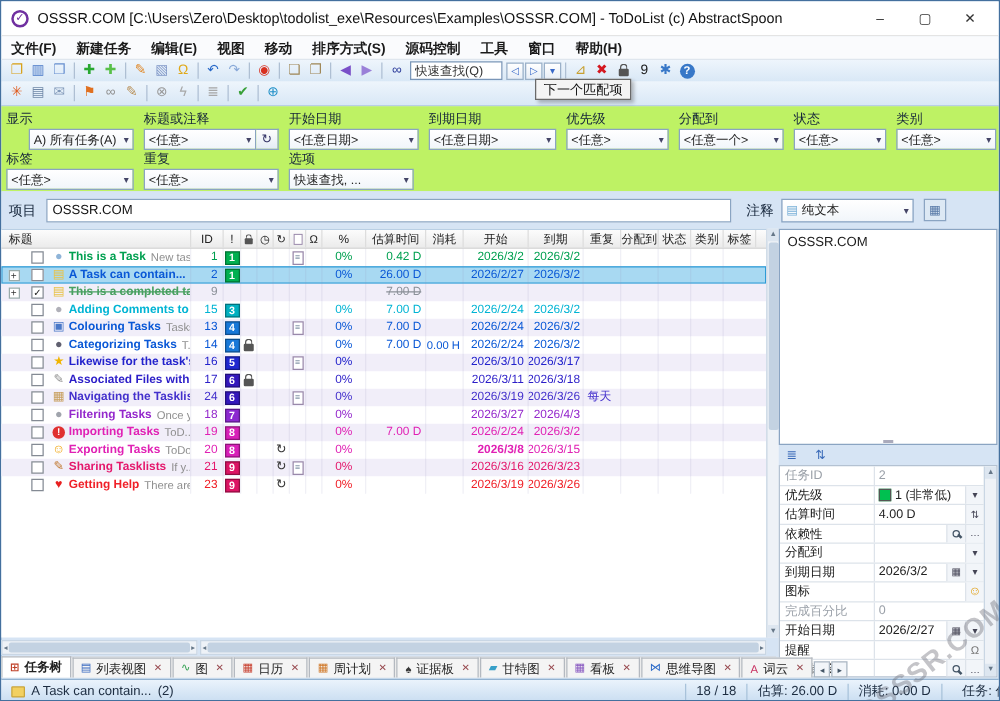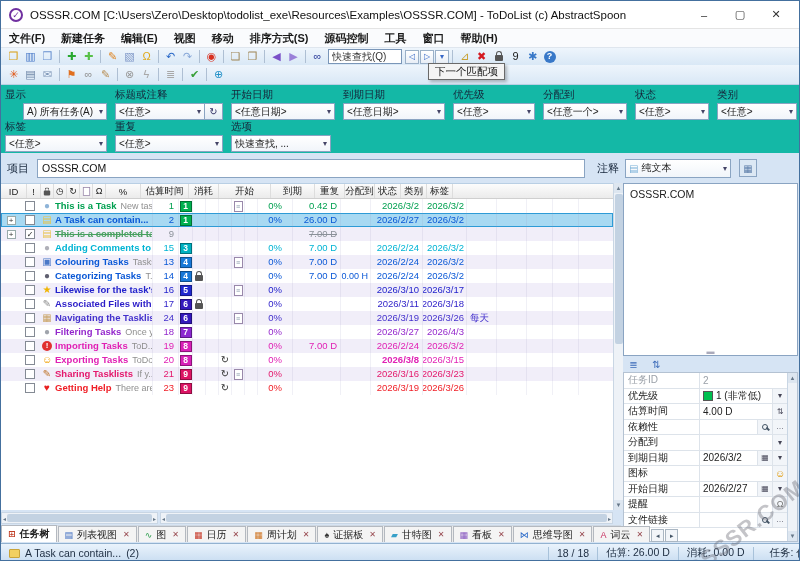--- a/index.html
+++ b/index.html
@@ -17,21 +17,21 @@
   .tb{position:absolute;left:0;width:100%;display:flex;align-items:center;padding:0 4px;background:linear-gradient(#eef5fc,#d9e8f6);}
   .tb1{top:47px;height:17px;}
   .tb2{top:64px;height:20px;border-bottom:1px solid #b9cfe4;}
   .tbtn{min-width:17px;height:15px;display:inline-flex;align-items:center;justify-content:center;font-size:11px;background:transparent;border:none;line-height:1;}
   .sep{width:1px;height:13px;background:#aebfd3;margin:0 3px;display:inline-block;}
   .chipbg{width:12px;height:12px;border-radius:50%;display:inline-flex;align-items:center;justify-content:center;font-size:9px;font-weight:bold;}
   .srch{width:74px;height:15px;font-size:10px;color:#333;border:1px solid #7a96b8;background:#fff;padding:0 3px;margin:0 2px;}
   .sbtn{width:14px;height:14px;border:1px solid #9ab0c8;background:linear-gradient(#fff,#e8eef6);font-size:8px;color:#3868c8;display:inline-flex;align-items:center;justify-content:center;margin-left:1px;}
   .tooltip{position:absolute;left:427px;top:62px;height:17px;background:#f4f4f4;border:1px solid #6a6a6a;box-shadow:2px 2px 3px rgba(0,0,0,.25);font-size:10.5px;color:#111;padding:1px 6px;z-index:50;white-space:nowrap;text-align:right;}
   
-  .filters{position:absolute;left:0;top:84px;width:100%;height:68px;background:#14b8a6;}
+  .filters{position:absolute;left:0;top:84px;width:100%;height:68px;background:#bef264;}
   .frow{position:absolute;left:4px;display:flex;gap:8px;}
   .frow1{top:3px;}.frow2{top:35px;}
   .fcol{display:flex;flex-direction:column;}
   .flabel{font-size:10.5px;color:#15253a;margin-bottom:1px;white-space:nowrap;}
   .fbox{display:flex;}
   .fcombo{height:17px;border:1px solid #8aa4c2;background:linear-gradient(#fff,#f1f5fa);display:flex;align-items:center;font-size:10px;color:#222;padding:0 3px;flex:1;white-space:nowrap;overflow:hidden;}
   .fdd{margin-left:auto;color:#446;font-size:8px;padding-left:4px;}
   .fref{width:18px;height:17px;border:1px solid #8aa4c2;border-left:none;background:linear-gradient(#fdfdfd,#e4ecf5);font-size:10px;color:#336;display:flex;align-items:center;justify-content:center;}
   .frow1 .fcol:nth-child(1) .fbox{width:102px;padding-left:18px;}
   .frow1 .fcol:nth-child(2) .fbox{width:108px;}
@@ -329,20 +329,21 @@
     <span class="ccombo">
       <span style="color:#7ab0d8;margin-right:3px;">▤</span>
       <span>纯文本</span>
       <span class="fdd">▾</span>
     </span>
     <span class="cfbtn">▦</span>
   </div>
 
   <div class="tasklist">
     <div class="thead" id="thead">
+        <span class="hc h-title">标题</span>
         <span class="hc h-id">ID</span>
         <span class="hc h-prio">!</span>
         <span class="hc h-f">
           <span class="lockc" style="transform: scale(0.8);"></span>
         </span>
         <span class="hc h-f">
           <span style="font-size: 9px;">◷</span>
         </span>
         <span class="hc h-f">
           <span style="font-size: 9px;">↻</span>
@@ -899,20 +900,24 @@
   <span class="abtn">▦</span>
           <span class="abtn">▾</span>
         </div>
         <div class="arow">
     <span class="alabel">图标</span>
     <span class="aval"></span>
   <span class="abtn">
             <span style="color:#e09800;font-size:10px;">☺</span>
           </span>
         </div>
+        <div class="arow agray">
+    <span class="alabel">完成百分比</span>
+    <span class="aval">0</span>
+  </div>
         <div class="arow">
     <span class="alabel">开始日期</span>
     <span class="aval">2026/2/27</span>
   <span class="abtn">▦</span>
           <span class="abtn">▾</span>
         </div>
         <div class="arow">
     <span class="alabel">提醒</span>
     <span class="aval"></span>
   <span class="abtn">

